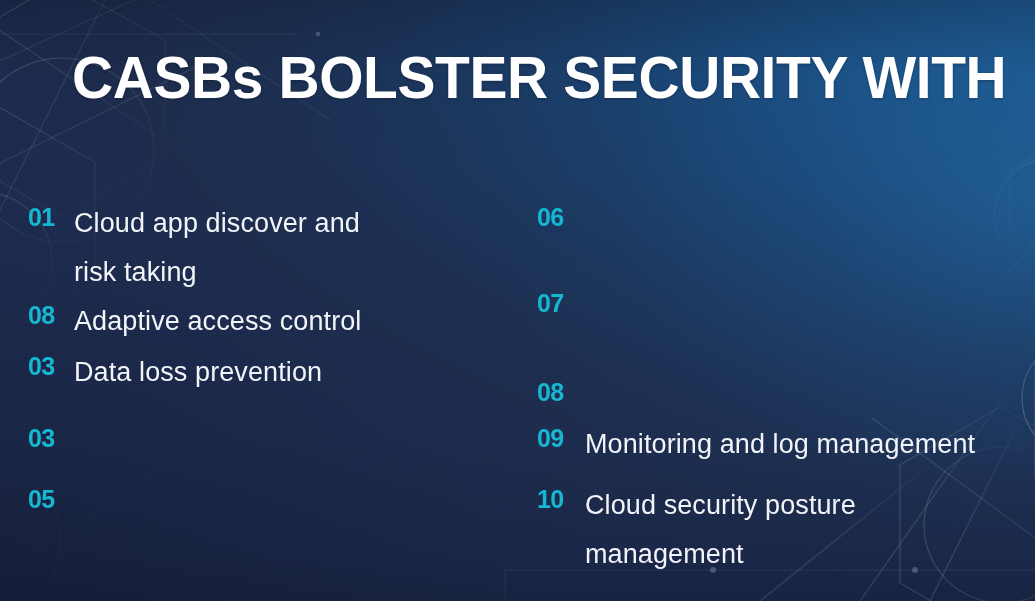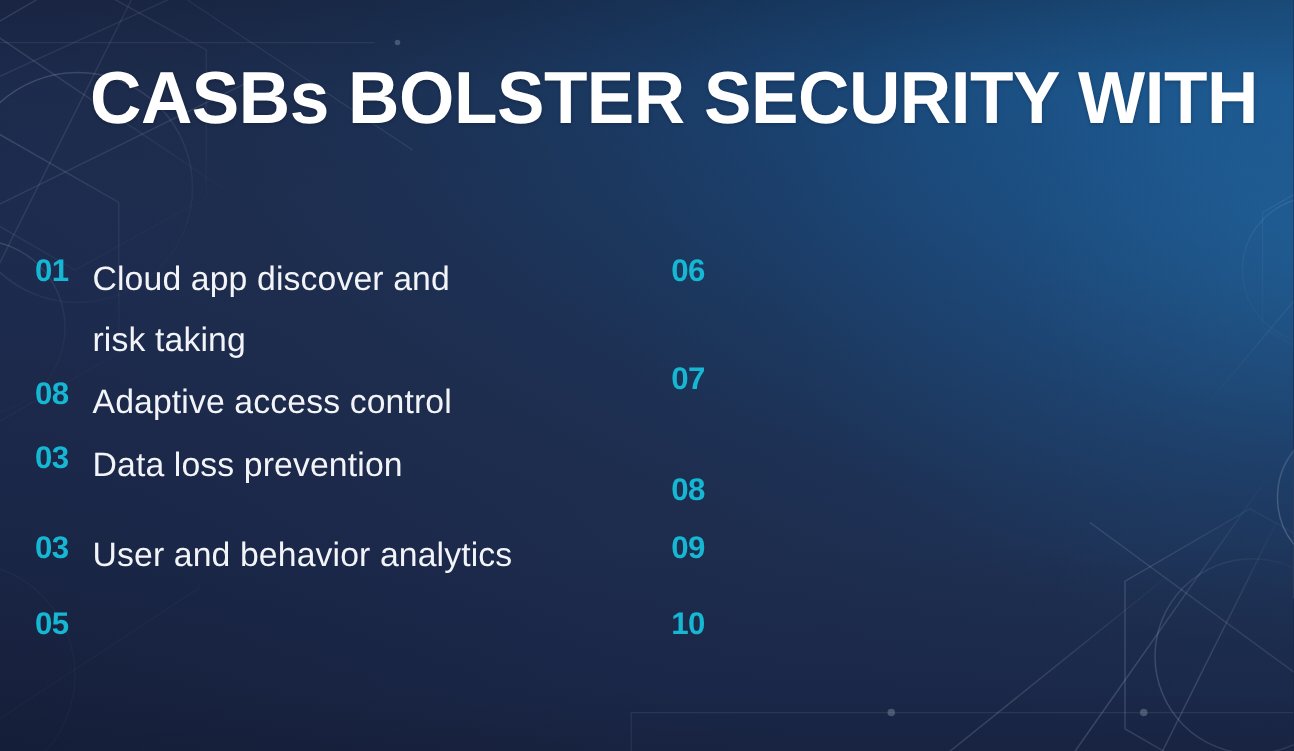--- a/index.html
+++ b/index.html
@@ -230,21 +230,20 @@
           <span class="label">Adaptive access control</span>
         </div>
 
         <div class="item" style="top:155px">
           <span class="num">03</span>
           <span class="label">Data loss prevention</span>
         </div>
 
         <div class="item" style="top:227px">
           <span class="num">03</span>
-          <span class="label">User and behavior analytics</span>
         </div>
 
         <div class="item" style="top:288px">
           <span class="num">05</span>
         </div>
       </div>
 
       <div class="col col-right">
 
         <div class="item" style="top:6px">
@@ -254,22 +253,25 @@
         <div class="item" style="top:92px">
           <span class="num">07</span>
         </div>
 
         <div class="item" style="top:181px">
           <span class="num">08</span>
         </div>
 
         <div class="item" style="top:227px">
           <span class="num">09</span>
+          <span class="label">Monitoring and log management</span>
         </div>
 
         <div class="item" style="top:288px">
           <span class="num">10</span>
+          <span class="label">Cloud security posture
+management</span>
         </div>
       </div>
 
     </div>
   </div>
 </div>
 
 </body></html>

